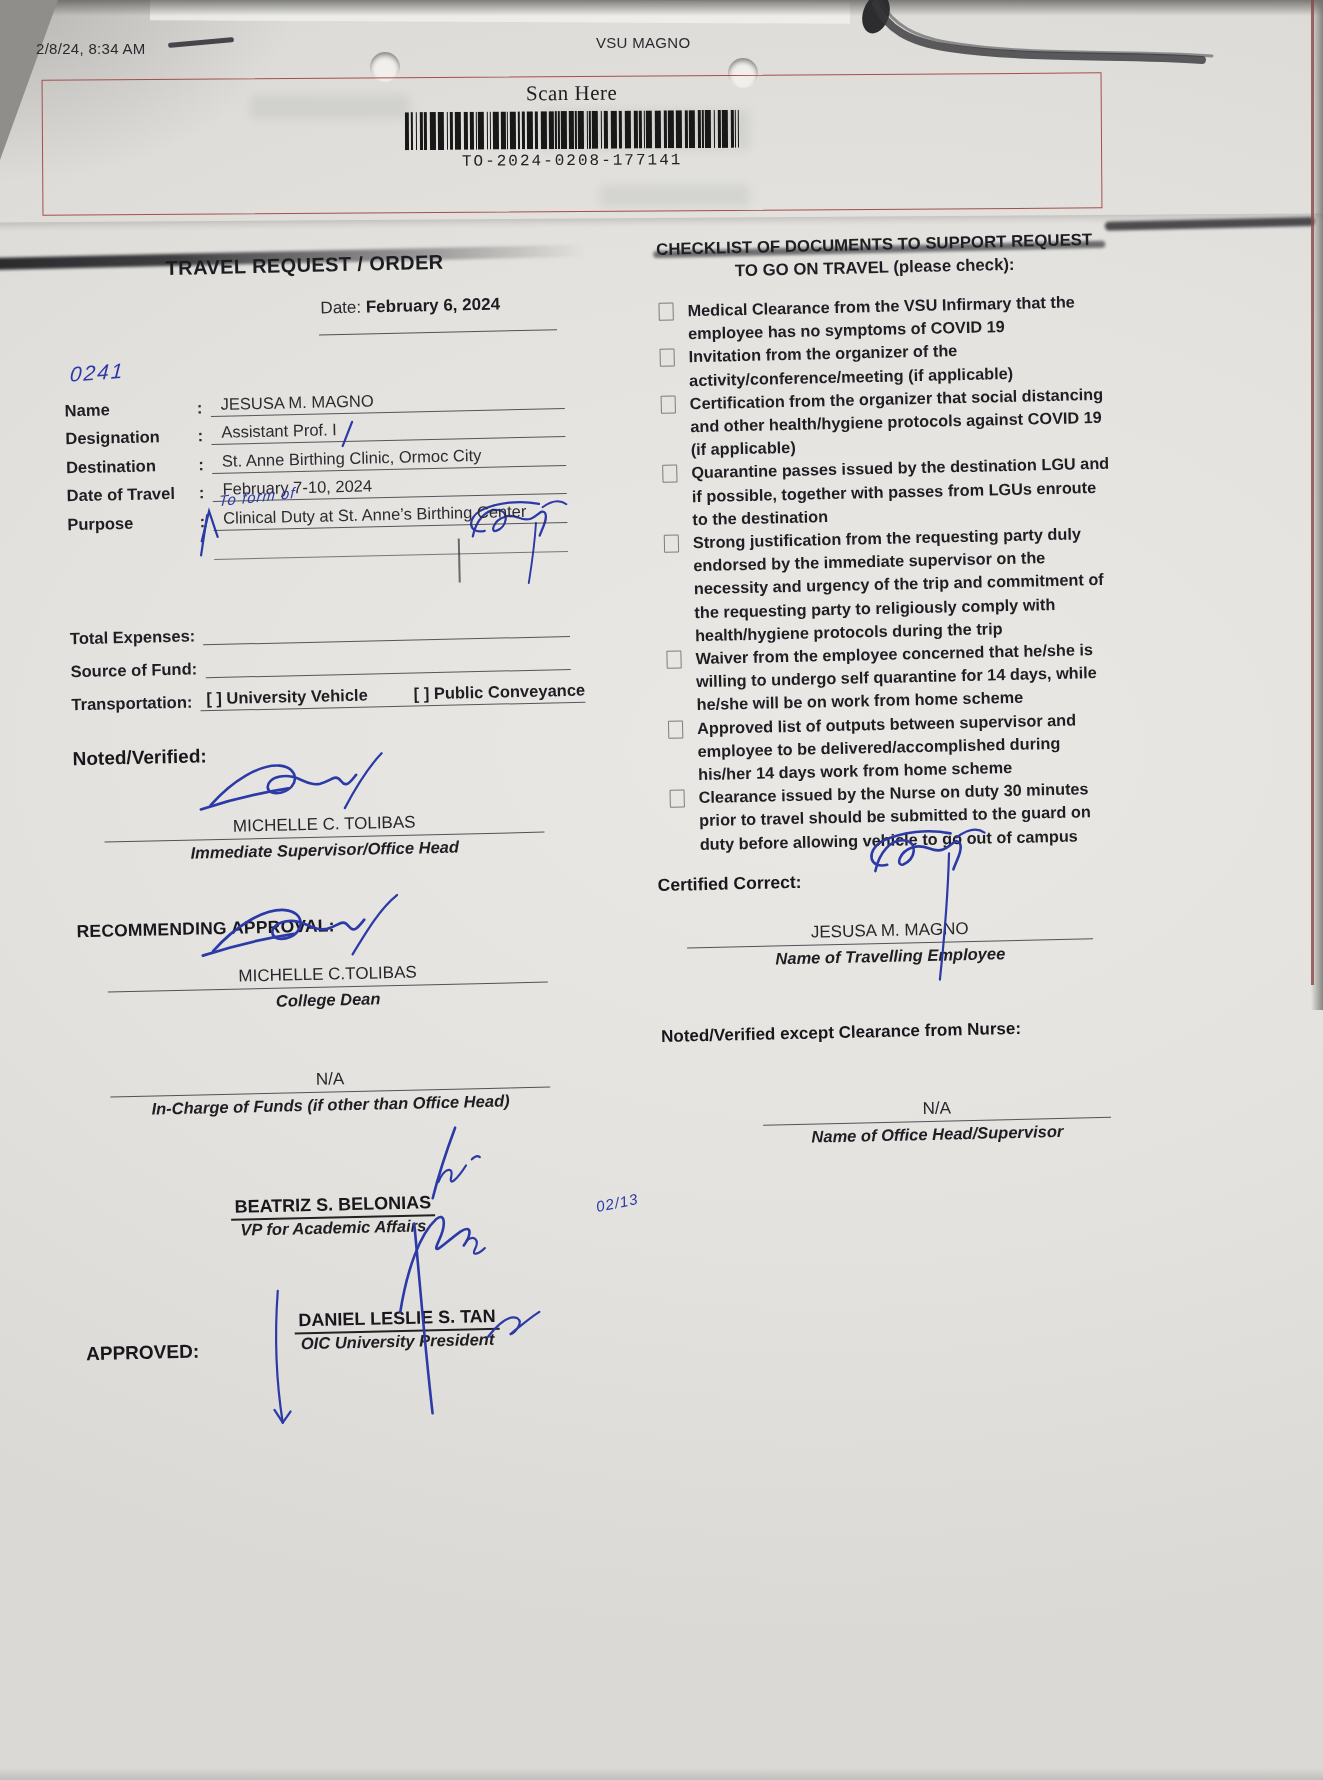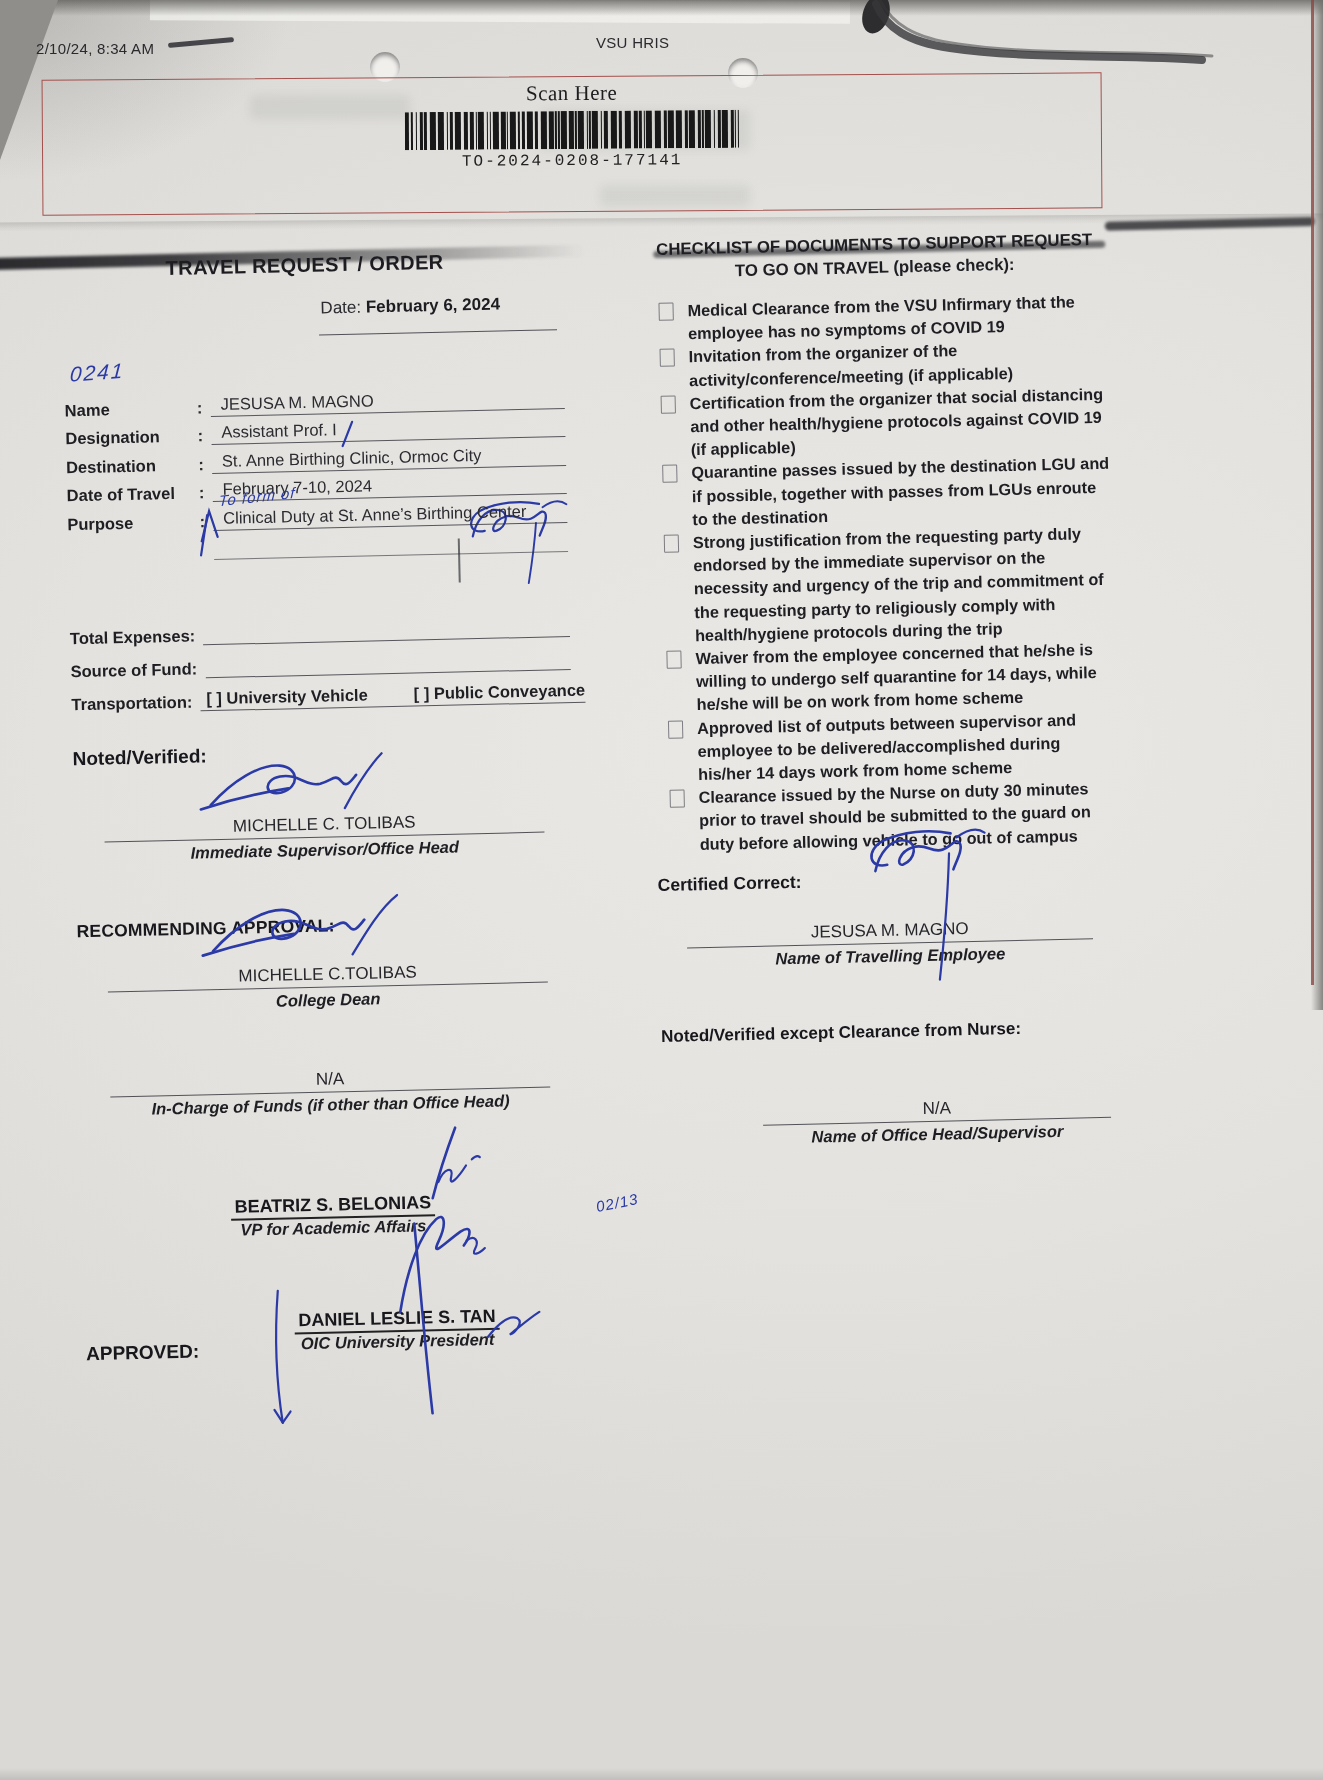--- a/index.html
+++ b/index.html
@@ -134,22 +134,22 @@
   <div class="mark-dash"></div>
   <svg class="clip-art" viewBox="0 0 460 90">
     <ellipse cx="66" cy="14" rx="13" ry="20" fill="#2d2d30" transform="rotate(18 66 14)"></ellipse>
     <path class="clip-stroke" stroke-width="8" stroke-opacity=".8" d="M66 4 C76 28 98 42 140 48 C220 60 320 54 392 60"></path>
     <path class="clip-stroke" stroke-width="3" stroke-opacity=".5" d="M70 0 C82 24 104 38 148 44 C228 56 330 50 402 56"></path>
   </svg>
   <div class="ghost" style="left:540px;top:110px;width:210px;height:40px;"></div>
   <div class="ghost" style="left:600px;top:185px;width:150px;height:22px;"></div>
   <div class="ghost" style="left:250px;top:95px;width:160px;height:24px;"></div>
 
-  <div class="hdr-text hdr-datetime">2/10/24, 8:34 AM</div>
-  <div class="hdr-text hdr-system">VSU HRIS</div>
+  <div class="hdr-text hdr-datetime">2/8/24, 8:34 AM</div>
+  <div class="hdr-text hdr-system">VSU MAGNO</div>
 
   <div class="scanbox">
     <div class="scan-title">Scan Here</div>
     <div class="barcode"><i style="width: 4px; margin-right: 2px;"></i><i style="width: 1.8px; margin-right: 3px;"></i><i style="width: 1.5px; margin-right: 2.6px;"></i><i style="width: 3px; margin-right: 1.3px;"></i><i style="width: 3px; margin-right: 2.6px;"></i><i style="width: 6px; margin-right: 2.6px;"></i><i style="width: 6px; margin-right: 2.6px;"></i><i style="width: 1.5px; margin-right: 1.3px;"></i><i style="width: 3px; margin-right: 2.6px;"></i><i style="width: 6px; margin-right: 2.6px;"></i><i style="width: 4.5px; margin-right: 1.3px;"></i><i style="width: 4.5px; margin-right: 1.3px;"></i><i style="width: 1.5px; margin-right: 1.3px;"></i><i style="width: 6px; margin-right: 2.6px;"></i><i style="width: 1.5px; margin-right: 1.3px;"></i><i style="width: 1.5px; margin-right: 1.3px;"></i><i style="width: 6px; margin-right: 2.6px;"></i><i style="width: 4.5px; margin-right: 1.3px;"></i><i style="width: 1.5px; margin-right: 1.3px;"></i><i style="width: 6px; margin-right: 2.6px;"></i><i style="width: 1.5px; margin-right: 2.6px;"></i><i style="width: 3px; margin-right: 1.3px;"></i><i style="width: 6px; margin-right: 2.6px;"></i><i style="width: 3px; margin-right: 2.6px;"></i><i style="width: 6px; margin-right: 2.6px;"></i><i style="width: 4.5px; margin-right: 1.3px;"></i><i style="width: 1.5px; margin-right: 1.3px;"></i><i style="width: 1.5px; margin-right: 1.3px;"></i><i style="width: 6px; margin-right: 2.6px;"></i><i style="width: 4.5px; margin-right: 1.3px;"></i><i style="width: 1.5px; margin-right: 1.3px;"></i><i style="width: 6px; margin-right: 2.6px;"></i><i style="width: 1.5px; margin-right: 1.3px;"></i><i style="width: 1.5px; margin-right: 1.3px;"></i><i style="width: 6px; margin-right: 2.6px;"></i><i style="width: 1.5px; margin-right: 1.3px;"></i><i style="width: 4.5px; margin-right: 2.6px;"></i><i style="width: 6px; margin-right: 2.6px;"></i><i style="width: 3px; margin-right: 2.6px;"></i><i style="width: 6px; margin-right: 2.6px;"></i><i style="width: 4.5px; margin-right: 1.3px;"></i><i style="width: 3px; margin-right: 1.3px;"></i><i style="width: 1.5px; margin-right: 1.3px;"></i><i style="width: 6px; margin-right: 2.6px;"></i><i style="width: 6px; margin-right: 2.6px;"></i><i style="width: 3px; margin-right: 1.3px;"></i><i style="width: 6px; margin-right: 2.6px;"></i><i style="width: 6px; margin-right: 2.6px;"></i><i style="width: 3px; margin-right: 1.3px;"></i><i style="width: 6px; margin-right: 2.6px;"></i><i style="width: 3px; margin-right: 1.3px;"></i><i style="width: 1.5px; margin-right: 1.3px;"></i><i style="width: 6px; margin-right: 2.6px;"></i><i style="width: 1.5px; margin-right: 2.6px;"></i><i style="width: 3px; margin-right: 1.3px;"></i><i style="width: 6px; margin-right: 2.6px;"></i><i style="width: 3px; margin-right: 1.3px;"></i><i style="width: 1.5px; margin-right: 1.3px;"></i><i style="width: 6px; margin-right: 2.6px;"></i></div>
     <div class="barcode-num">TO-2024-0208-177141</div>
   </div>
 
   <div class="content">
     <div class="smear smear-l"></div>
     <div class="smear smear-r"></div>

